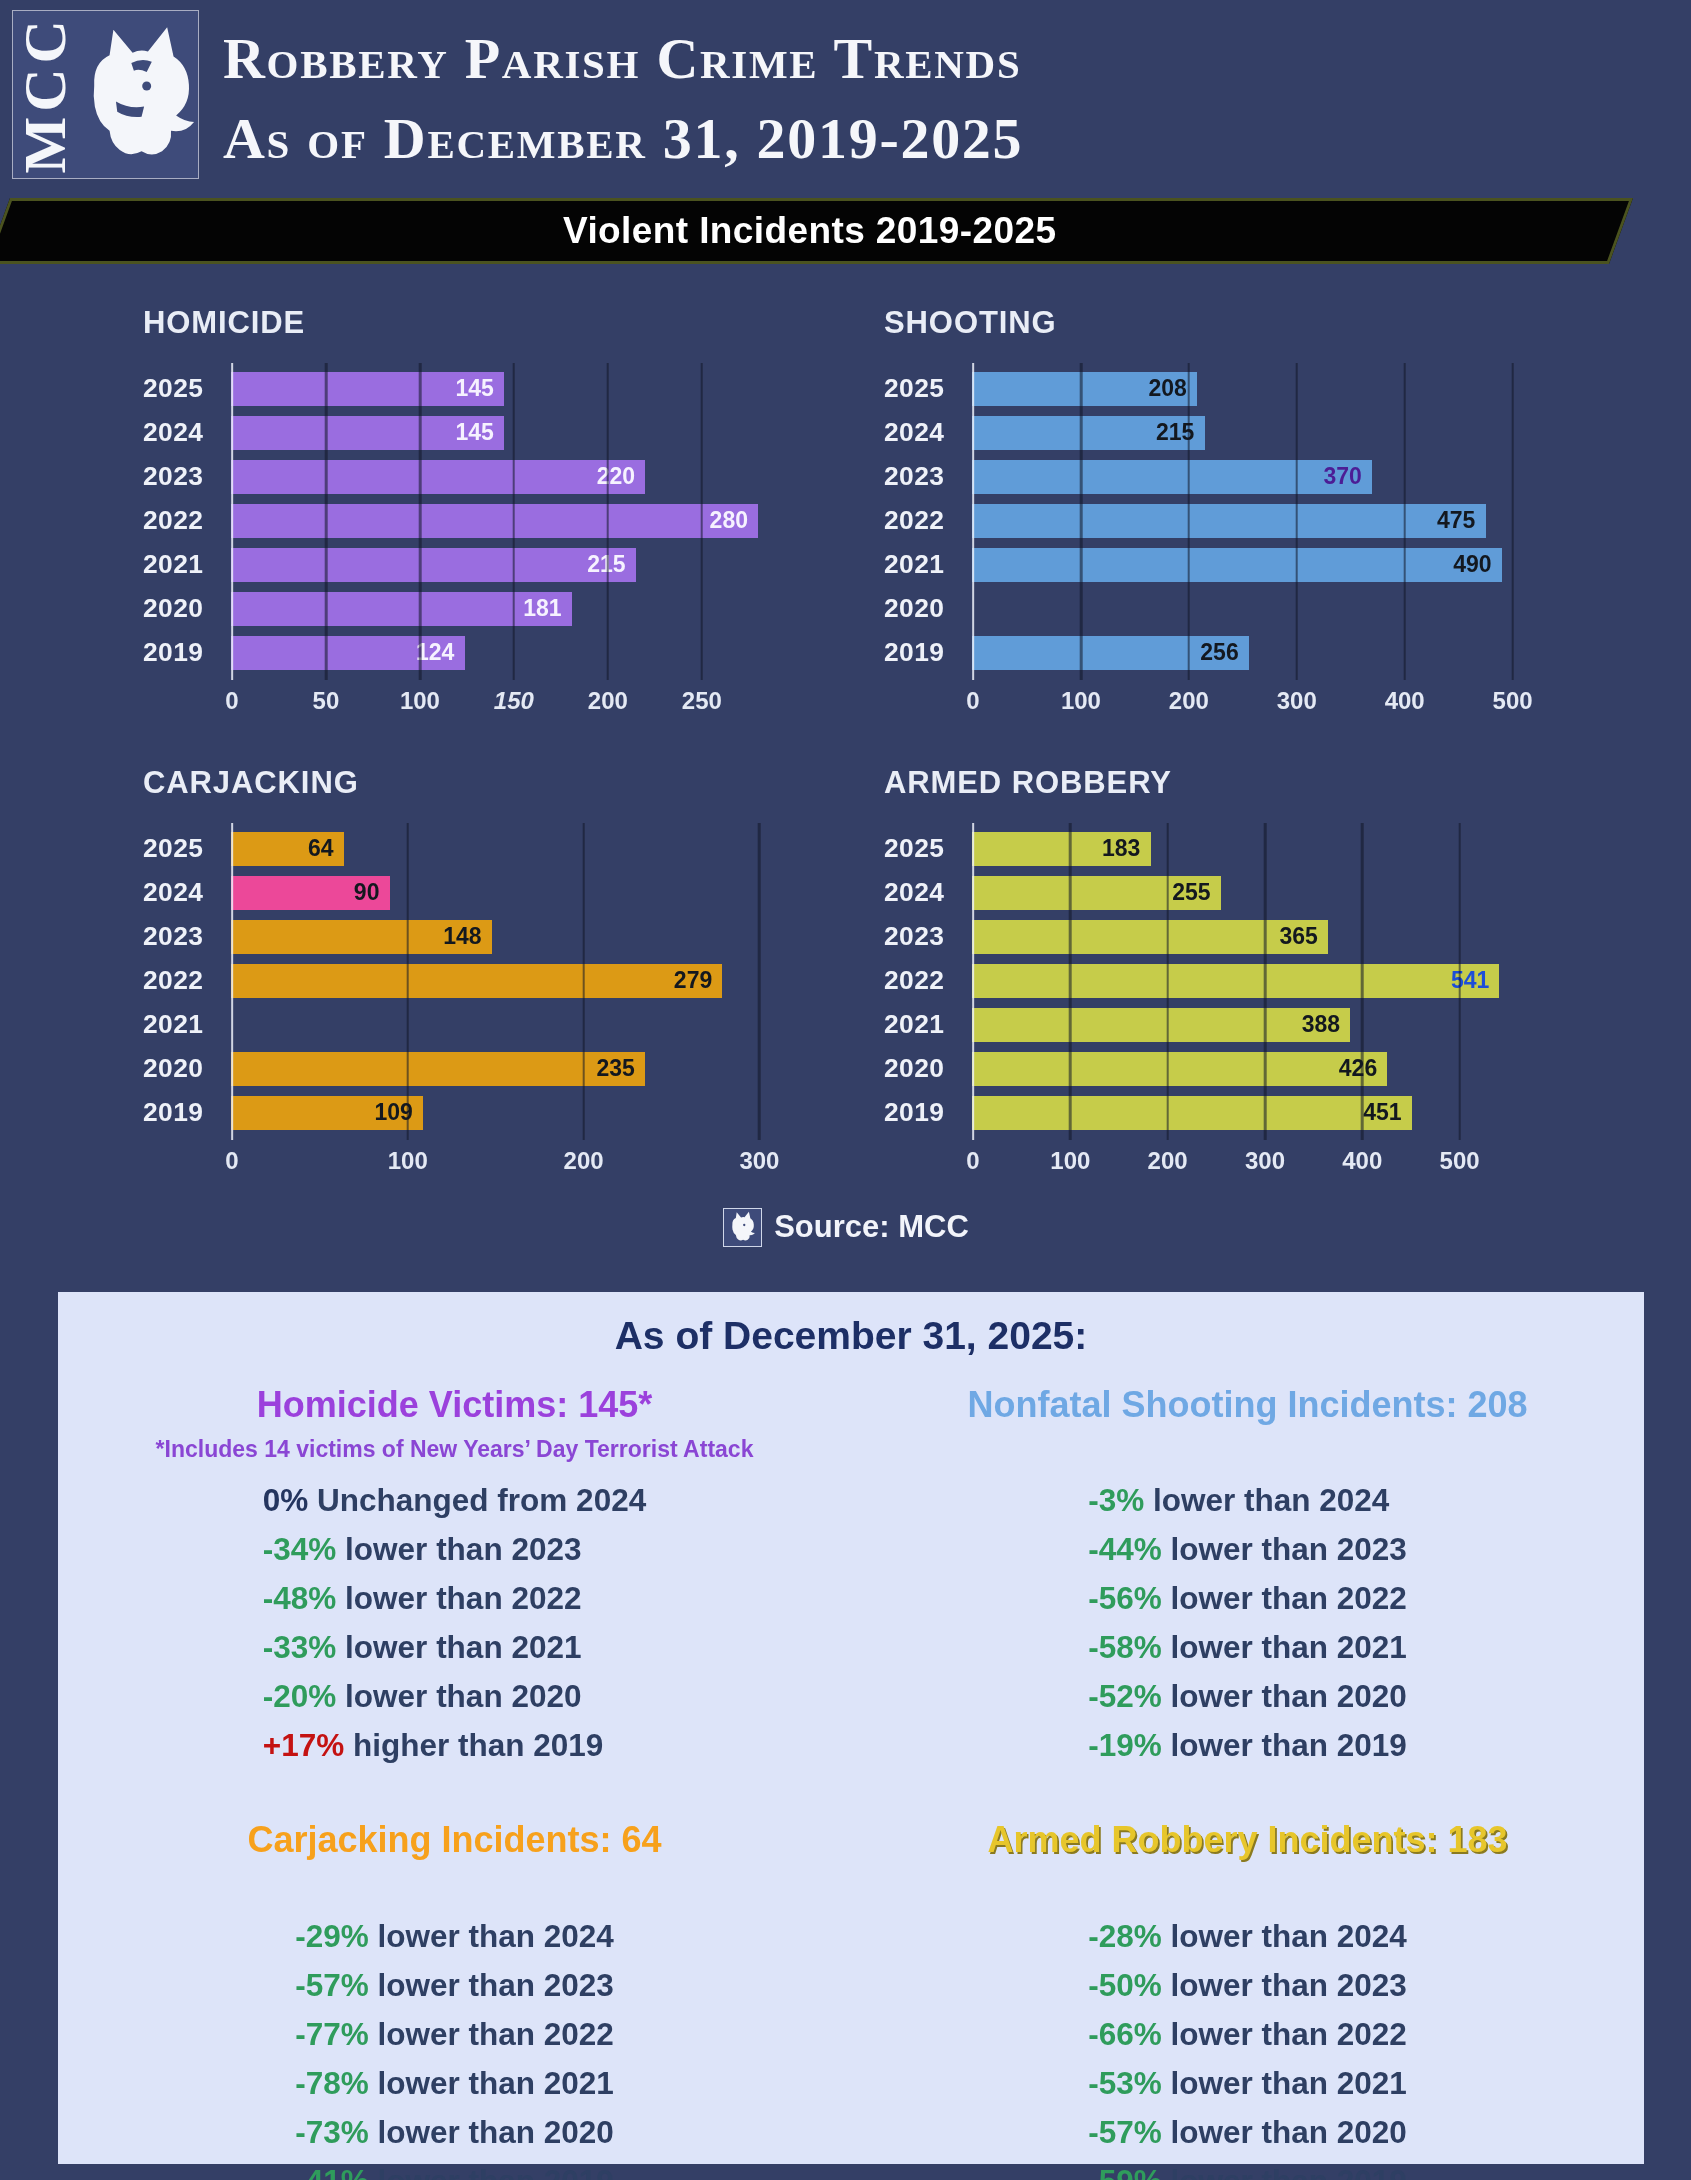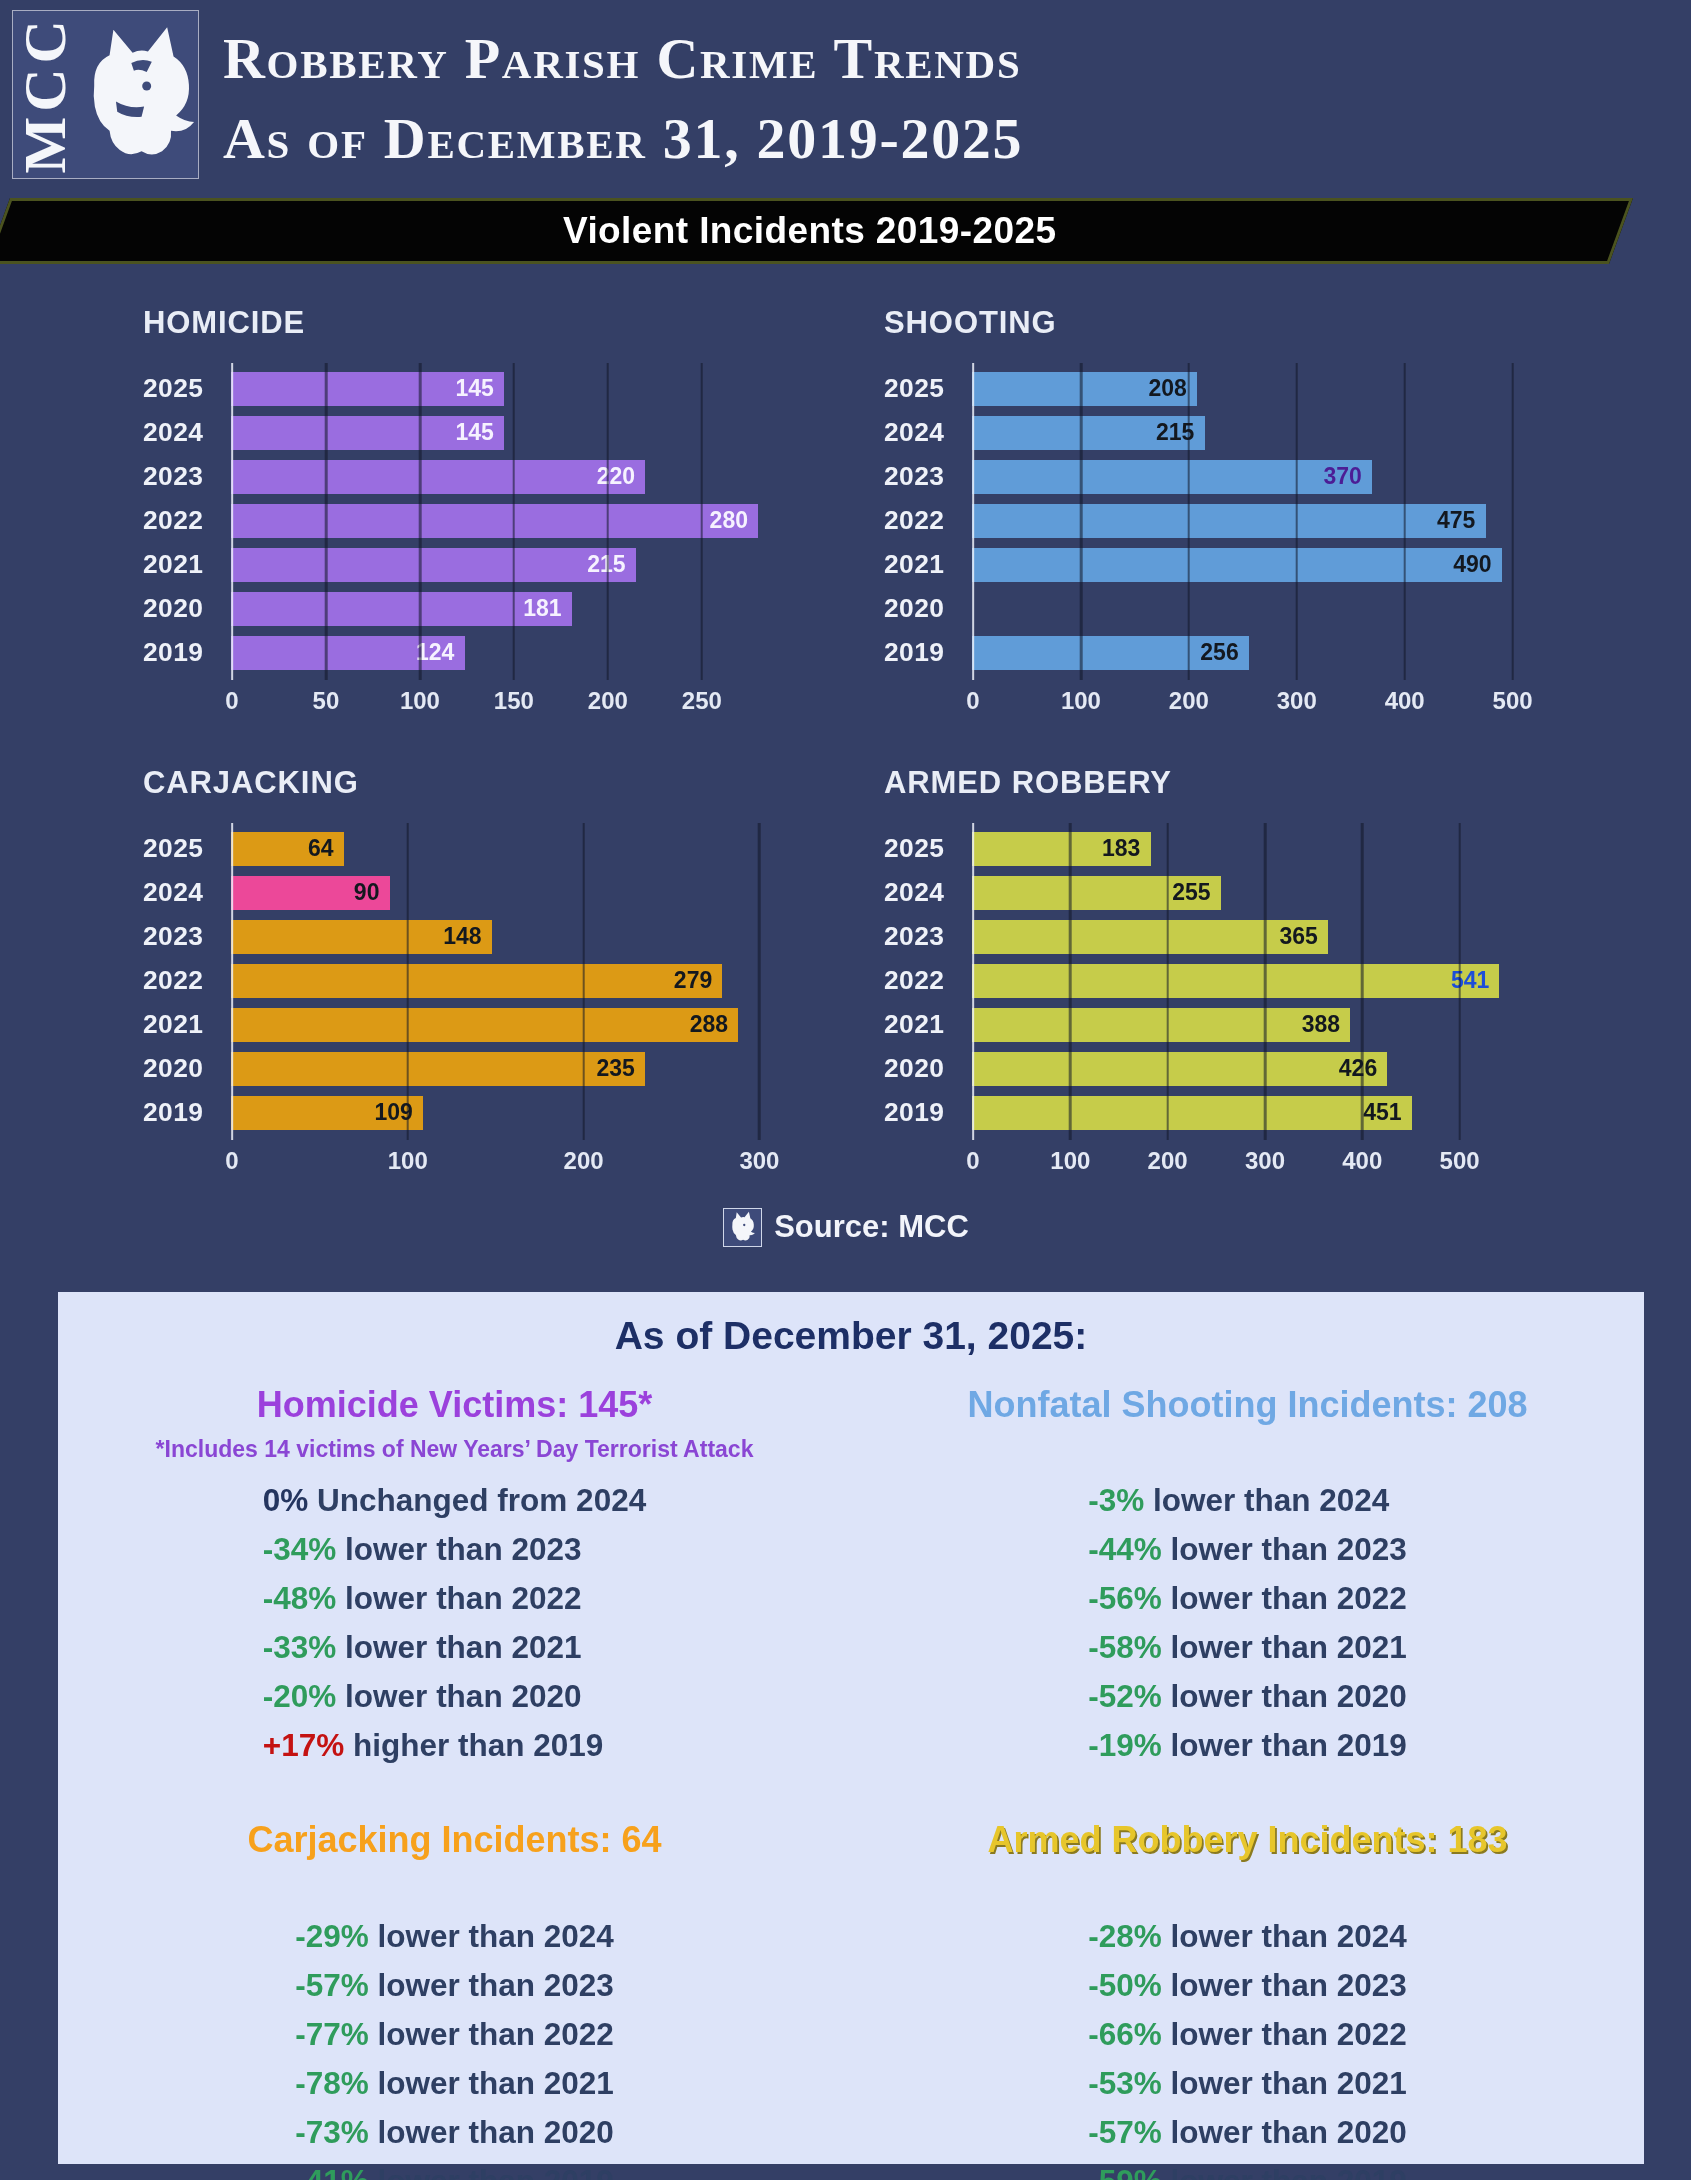--- a/index.html
+++ b/index.html
@@ -202,21 +202,21 @@
           <div class="gridline" style="left: 17.2414%;"></div>
           <div class="gridline" style="left: 34.4828%;"></div>
           <div class="gridline" style="left: 51.7241%;"></div>
           <div class="gridline" style="left: 68.9655%;"></div>
           <div class="gridline" style="left: 86.2069%;"></div>
         </div>
       <div class="axis">
           <span class="tick-label" style="left: 0%;">0</span>
           <span class="tick-label" style="left: 17.2414%;">50</span>
           <span class="tick-label" style="left: 34.4828%;">100</span>
-          <span class="tick-label" style="left: 51.7241%;">150</span>
+          <span class="tick-label" style="left: 51.7241%; font-style: italic;">150</span>
           <span class="tick-label" style="left: 68.9655%;">200</span>
           <span class="tick-label" style="left: 86.2069%;">250</span>
         </div>
     </div>
   </div>
 
   <div class="chart" id="chart-1">
     <div class="chart-title">SHOOTING</div>
     <div class="plot">
       <div class="rows">
@@ -322,25 +322,20 @@
           <div class="crow">
             <span class="ylabel">2022</span>
             <div class="track">
               <div class="bar" style="width: 90%; background: rgb(220, 154, 21);">
                 <span class="bar-val" style="color: rgb(19, 24, 31);">279</span>
               </div>
             </div>
           </div>
           <div class="crow">
             <span class="ylabel">2021</span>
-            <div class="track">
-              <div class="bar" style="width: 92.9032%; background: rgb(220, 154, 21);">
-                <span class="bar-val" style="color: rgb(19, 24, 31);">288</span>
-              </div>
-            </div>
           </div>
           <div class="crow">
             <span class="ylabel">2020</span>
             <div class="track">
               <div class="bar" style="width: 75.8065%; background: rgb(220, 154, 21);">
                 <span class="bar-val" style="color: rgb(19, 24, 31);">235</span>
               </div>
             </div>
           </div>
           <div class="crow">

